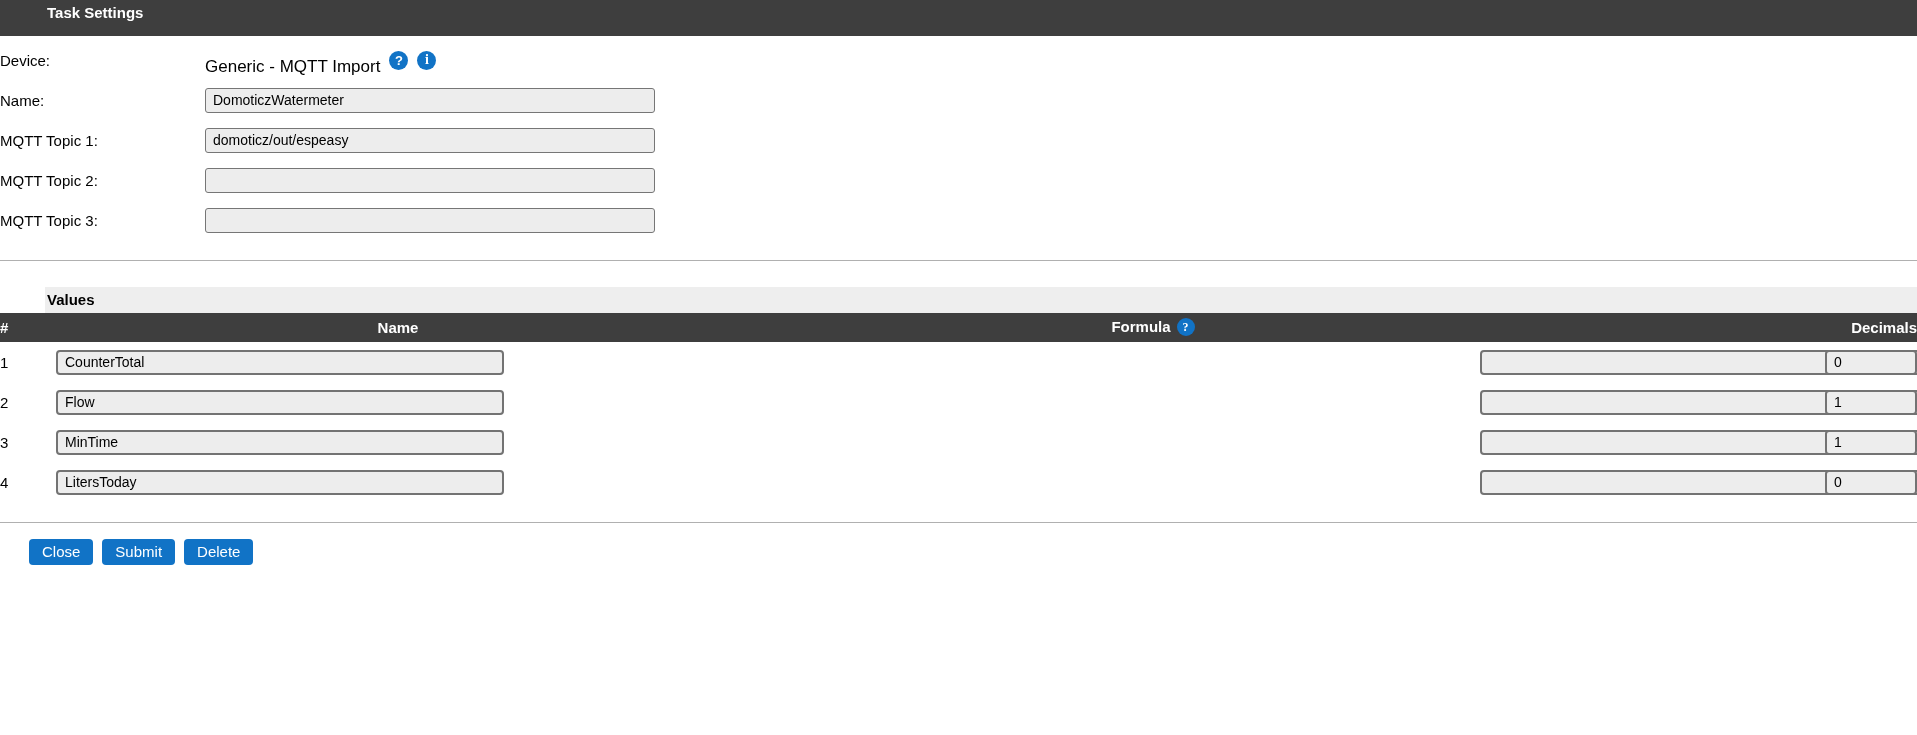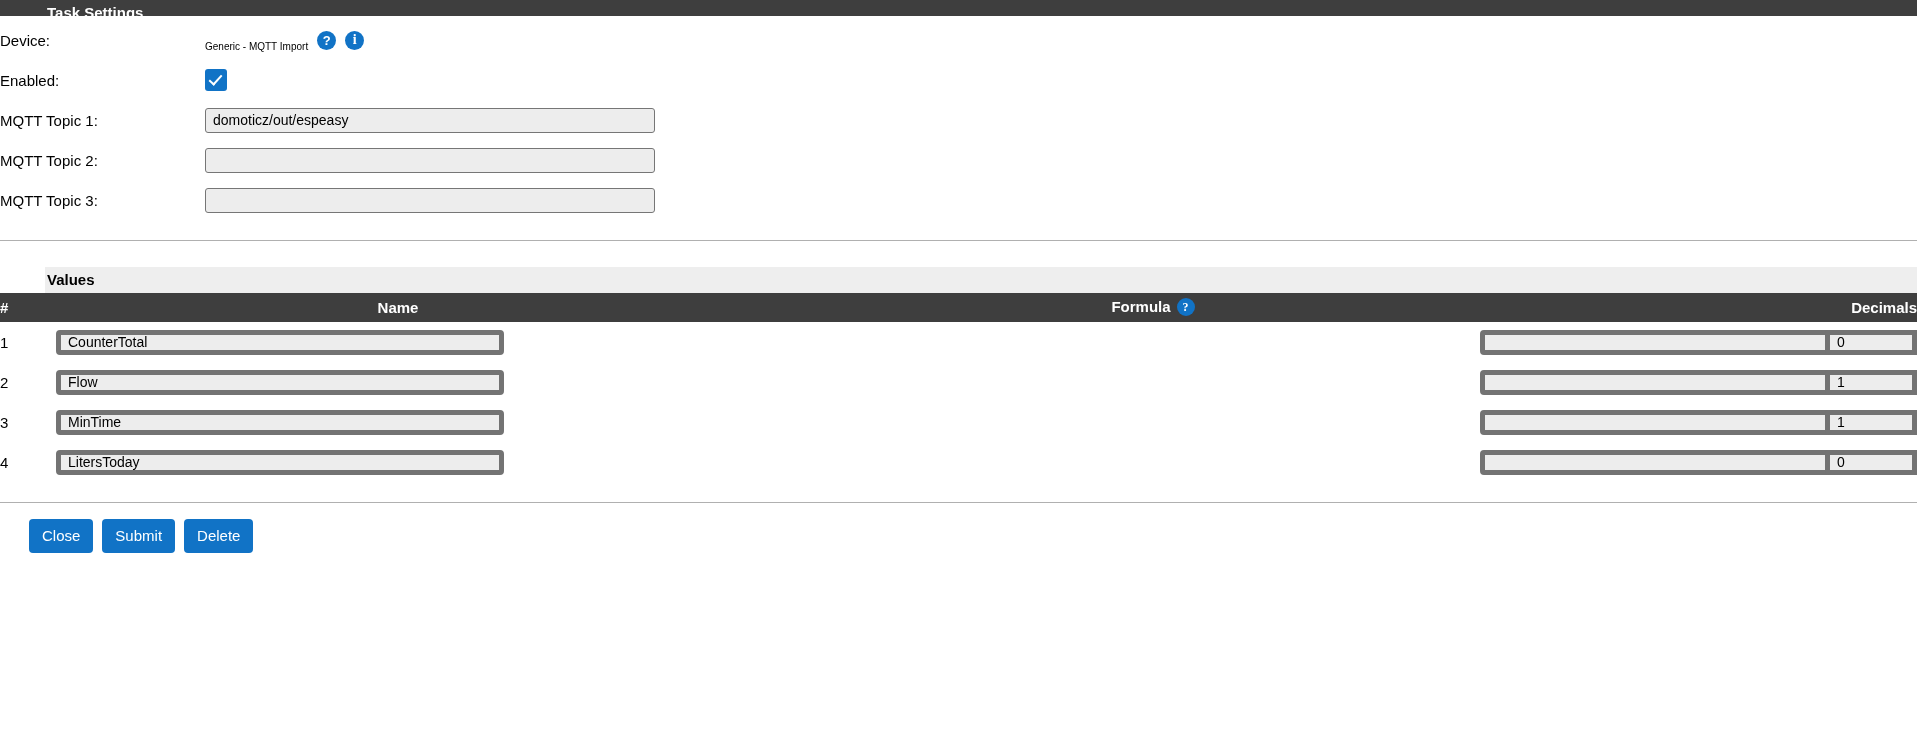--- a/index.html
+++ b/index.html
@@ -15,21 +15,21 @@
     color: #000000;
     overflow: hidden;
   }
 
   
   .section-bar {
     background: #3e3e3e;
     color: #ffffff;
     font-weight: bold;
     font-size: 15px;
-    height: 16px;
+    height: 36px;
     line-height: 26px;
     padding-left: 47px;
     box-sizing: border-box;
     width: 100%;
   }
 
   
   .form-area {
     padding-top: 4px;
   }
@@ -44,21 +44,21 @@
     box-sizing: border-box;
     font-size: 15px;
     color: #000;
   }
   .form-value {
     display: flex;
     align-items: center;
     gap: 9px;
   }
   .device-name {
-    font-size: 10px;
+    font-size: 17px;
     margin-top: 13px;
   }
 
   .txt-input {
     width: 450px;
     height: 25px;
     box-sizing: border-box;
     background: #ededed;
     border: 1px solid #767676;
     border-radius: 3px;
@@ -168,21 +168,21 @@
   }
   td.c-num  { text-align: left; padding-left: 2px; }
   td.c-name { padding-left: 5px; }
   td.c-form { padding-left: 10px; }
   td.c-dec  { text-align: right; padding-right: 6px; }
 
   .cell-input {
     height: 25px;
     box-sizing: border-box;
     background: #ededed;
-    border: 5px solid #737373;
+    border: 2px solid #737373;
     border-radius: 4px;
     font-family: "Liberation Sans", sans-serif;
     font-size: 14px;
     color: #000;
     padding: 0 7px;
     outline: none;
   }
   .in-name    { width: 448px; margin-left: 28px; }
   .in-formula { width: 450px; margin-left: 712px; }
   .in-dec     { width: 92px; }
@@ -194,21 +194,21 @@
     padding-left: 29px;
     padding-top: 16px;
   }
   .btn {
     background: #1173c6;
     color: #ffffff;
     border: none;
     border-radius: 4px;
     font-family: "Liberation Sans", sans-serif;
     font-size: 15px;
-    height: 34px;
+    height: 26px;
     padding: 0 13px;
     cursor: pointer;
     line-height: 26px;
   }
 </style>
 </head>
 <body>
 
 <div class="section-bar">Task Settings</div>
 
@@ -216,27 +216,27 @@
 
   <div class="form-row">
     <div class="form-label">Device:</div>
     <div class="form-value">
       <span class="device-name">Generic - MQTT Import</span>
       <span class="icon-circle help">?</span>
       <span class="icon-circle info">i</span>
     </div>
   </div>
 
-
-  <div class="form-row">
-    <div class="form-label">Enabled:</div>
-    <div class="form-value">
-      <div class="chk"></div>
-    </div>
-  </div>
+  <div class="form-row">
+    <div class="form-label">Name:</div>
+    <div class="form-value">
+      <input class="txt-input" type="text" value="DomoticzWatermeter" style="">
+    </div>
+  </div>
+
 
   <div class="form-row">
     <div class="form-label">MQTT Topic 1:</div>
     <div class="form-value">
       <input class="txt-input" type="text" value="domoticz/out/espeasy" style="">
     </div>
   </div>
 
   <div class="form-row">
     <div class="form-label">MQTT Topic 2:</div>

